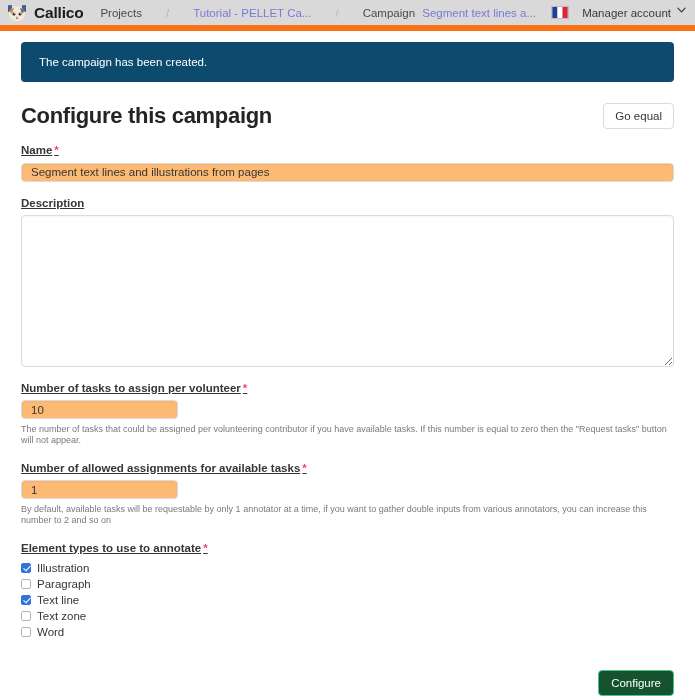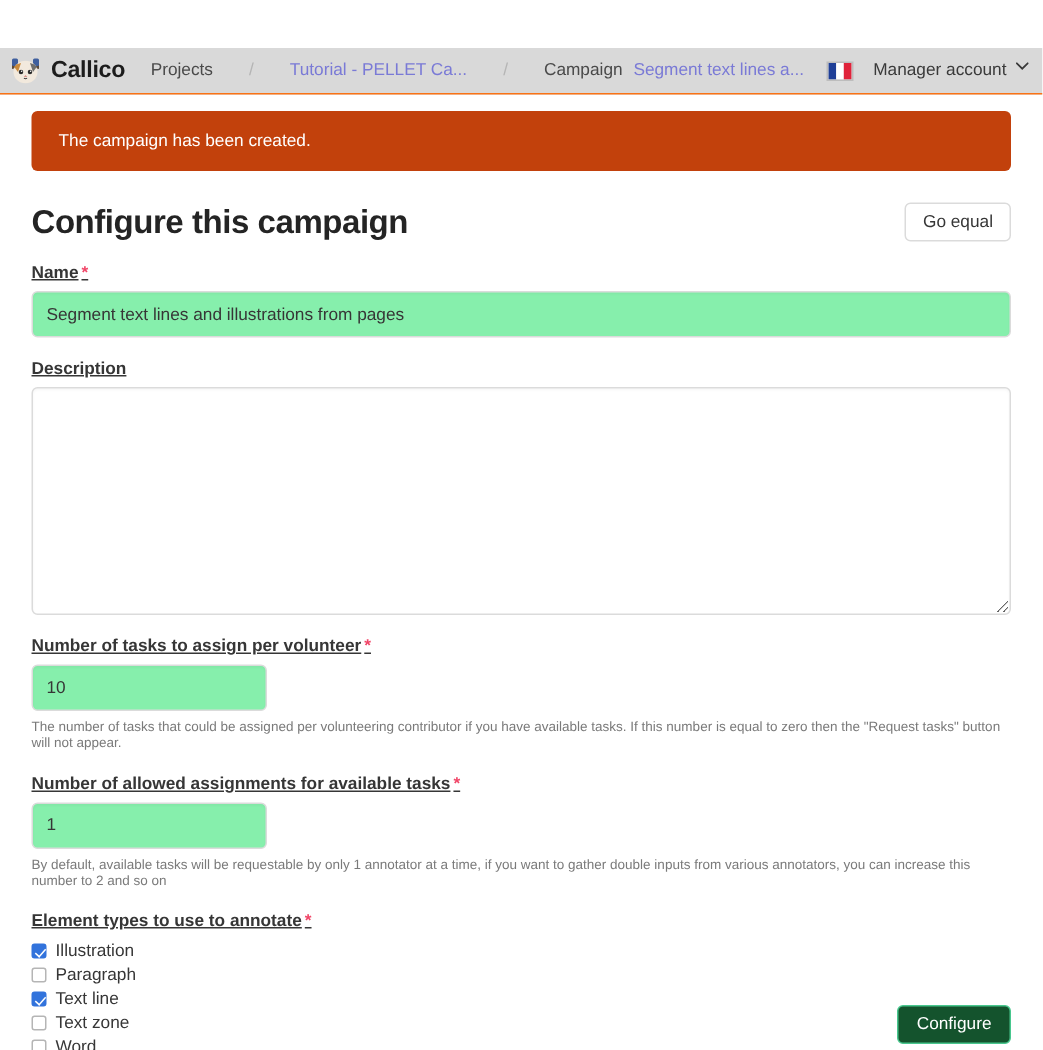--- a/index.html
+++ b/index.html
@@ -9,26 +9,25 @@
     background: #ffffff;
     font-family: "Liberation Sans", sans-serif;
     color: #363636;
     overflow: hidden;
   }
 
   
   .navbar {
     height: 31px;
     background: #d9d9d9;
-    border-bottom: 1px solid #f97316;
+    border-bottom: 6px solid #f97316;
     display: flex;
     align-items: center;
     padding: 0 9px 0 6px;
     font-size: 11.5px;
-    margin-top: 32px;
   }
   .brand { display: flex; align-items: center; gap: 6px; margin-right: 14px; }
   .logo-icon { width: 22px; height: 20px; display: block; }
   .brand-name {
     font-size: 15.5px;
     font-weight: bold;
     color: #1c1c1c;
     letter-spacing: -0.2px;
   }
   .breadcrumb { display: flex; align-items: center; gap: 16px; white-space: nowrap; }
@@ -40,21 +39,21 @@
   .nav-right { margin-left: auto; display: flex; align-items: center; gap: 13px; }
   .flag { width: 18px; height: 13px; display: block; border: 1px solid #bdbdbd; }
   .account { display: flex; gap: 6px; color: #3a3a3a; font-size: 11.5px; }
   .chevron { width: 9px; height: 6px; display: block; }
 
   
   .page { padding: 0 21px; }
 
   .notification {
     margin-top: 11px;
-    background: #c2410c;
+    background: #0c4a6e;
     color: #ffffff;
     border-radius: 4px;
     padding: 14px 18px;
     font-size: 11.5px;
     height: 40px;
     display: flex;
     align-items: center;
   }
 
   .title-row {
@@ -87,24 +86,24 @@
     font-weight: bold;
     color: #363636;
     display: block;
     margin-bottom: 6px;
     text-decoration: underline;
   }
   .req { color: #f14668; font-weight: bold; margin-left: 2px; }
 
   .input {
     width: 100%;
-    height: 31px;
+    height: 19px;
     border: 1px solid #dbdbdb;
     border-radius: 4px;
-    background: #86efac;
+    background: #fdba74;
     font-size: 11.5px;
     color: #363636;
     padding: 0 9px;
     font-family: "Liberation Sans", sans-serif;
     box-shadow: inset 0 1px 2px rgba(10,10,10,0.04);
   }
   .input.small { width: 157px; }
   .textarea {
     width: 100%;
     height: 152px;

